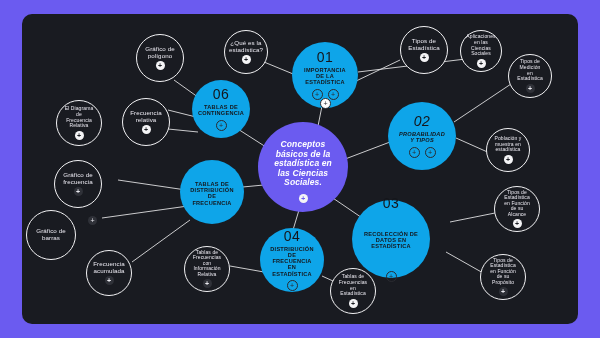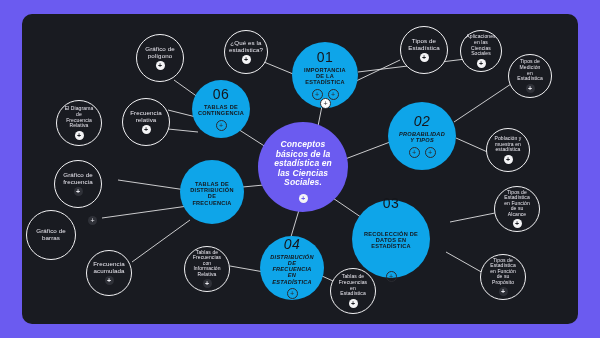--- a/index.html
+++ b/index.html
@@ -144,21 +144,21 @@
     </div>
 
     <div class="node primary" style="left:330px; top:186px; width:78px; height:78px;gap:18px;">
       <div class="num">03</div>
       <div class="label">RECOLECCIÓN DE DATOS EN ESTADÍSTICA</div>
       <div class="btnrow">
         <span class="plus">+</span>
       </div>
     </div>
 
-    <div class="node primary" style="left:238px; top:222px; width:64px; height:64px;font-style:italic;">
+    <div class="node primary" style="left:238px; top:214px; width:64px; height:64px;">
       <div class="num">04</div>
       <div class="label">DISTRIBUCIÓN DE FRECUENCIA EN ESTADÍSTICA</div>
       <div class="btnrow">
         <span class="plus">+</span>
       </div>
     </div>
 
     <div class="node primary" style="left:158px; top:146px; width:64px; height:64px;gap:44px;">
       <div class="num">05</div>
       <div class="label">TABLAS DE DISTRIBUCIÓN DE FRECUENCIA</div>

